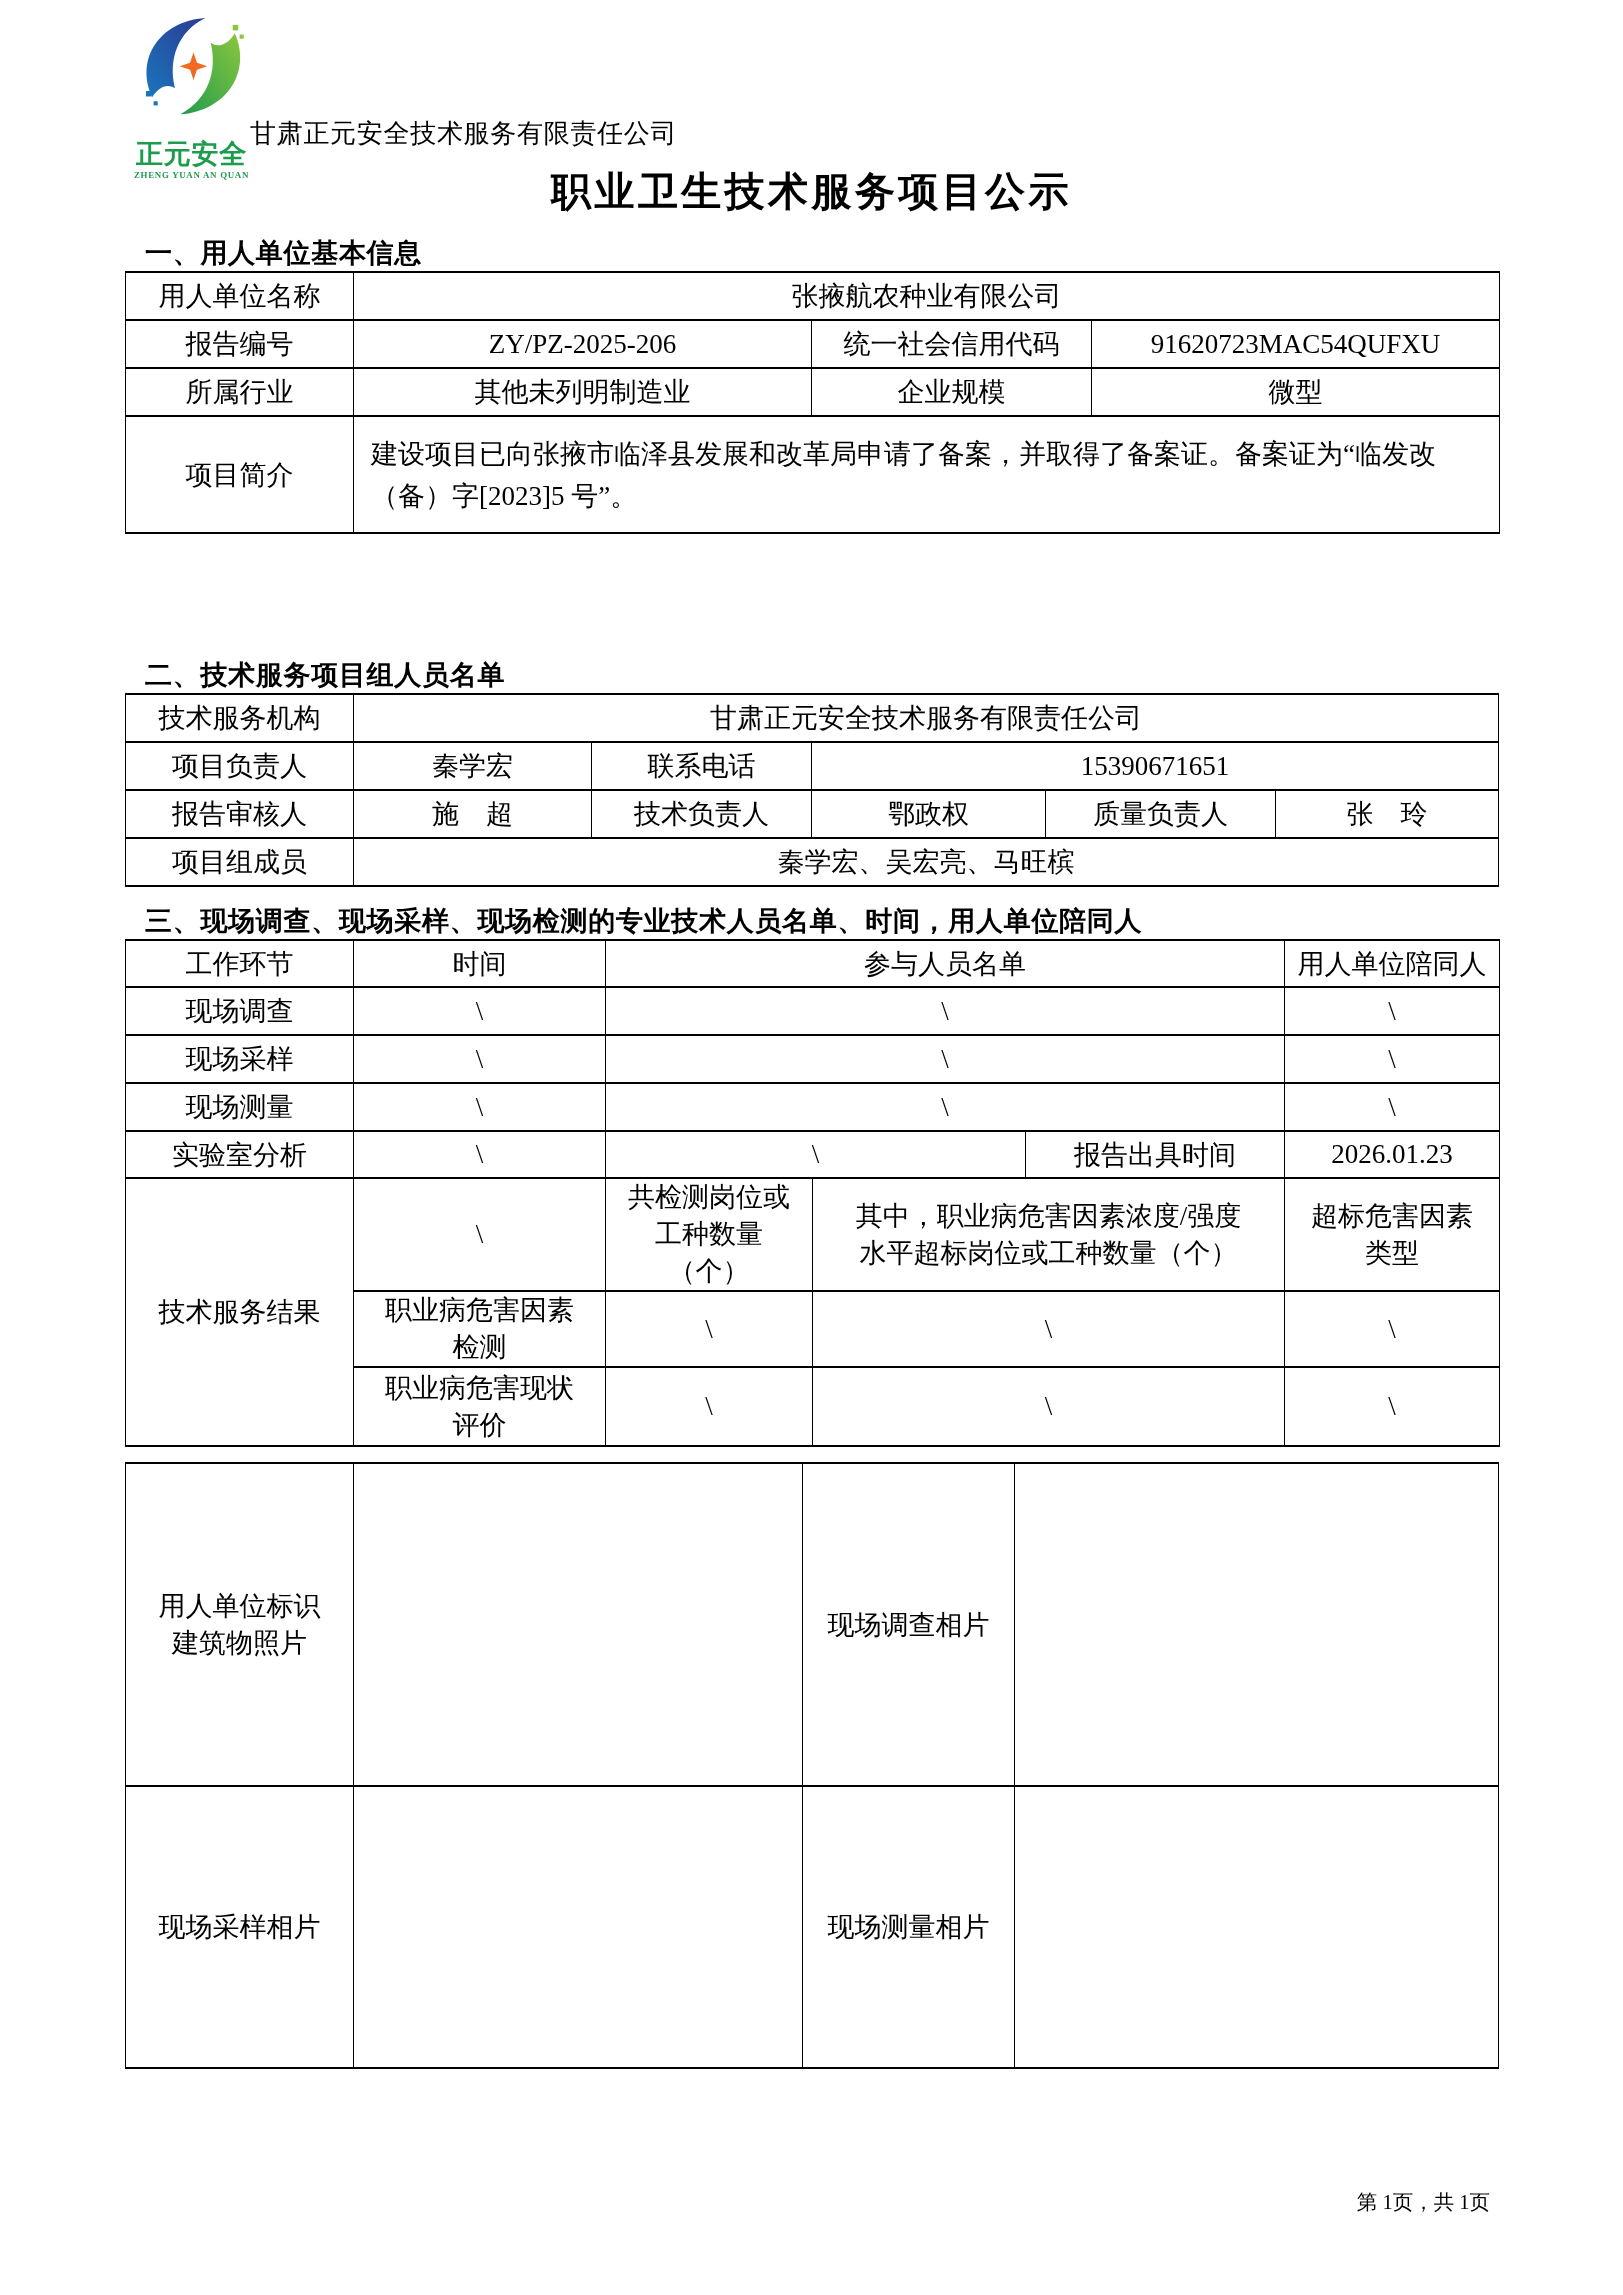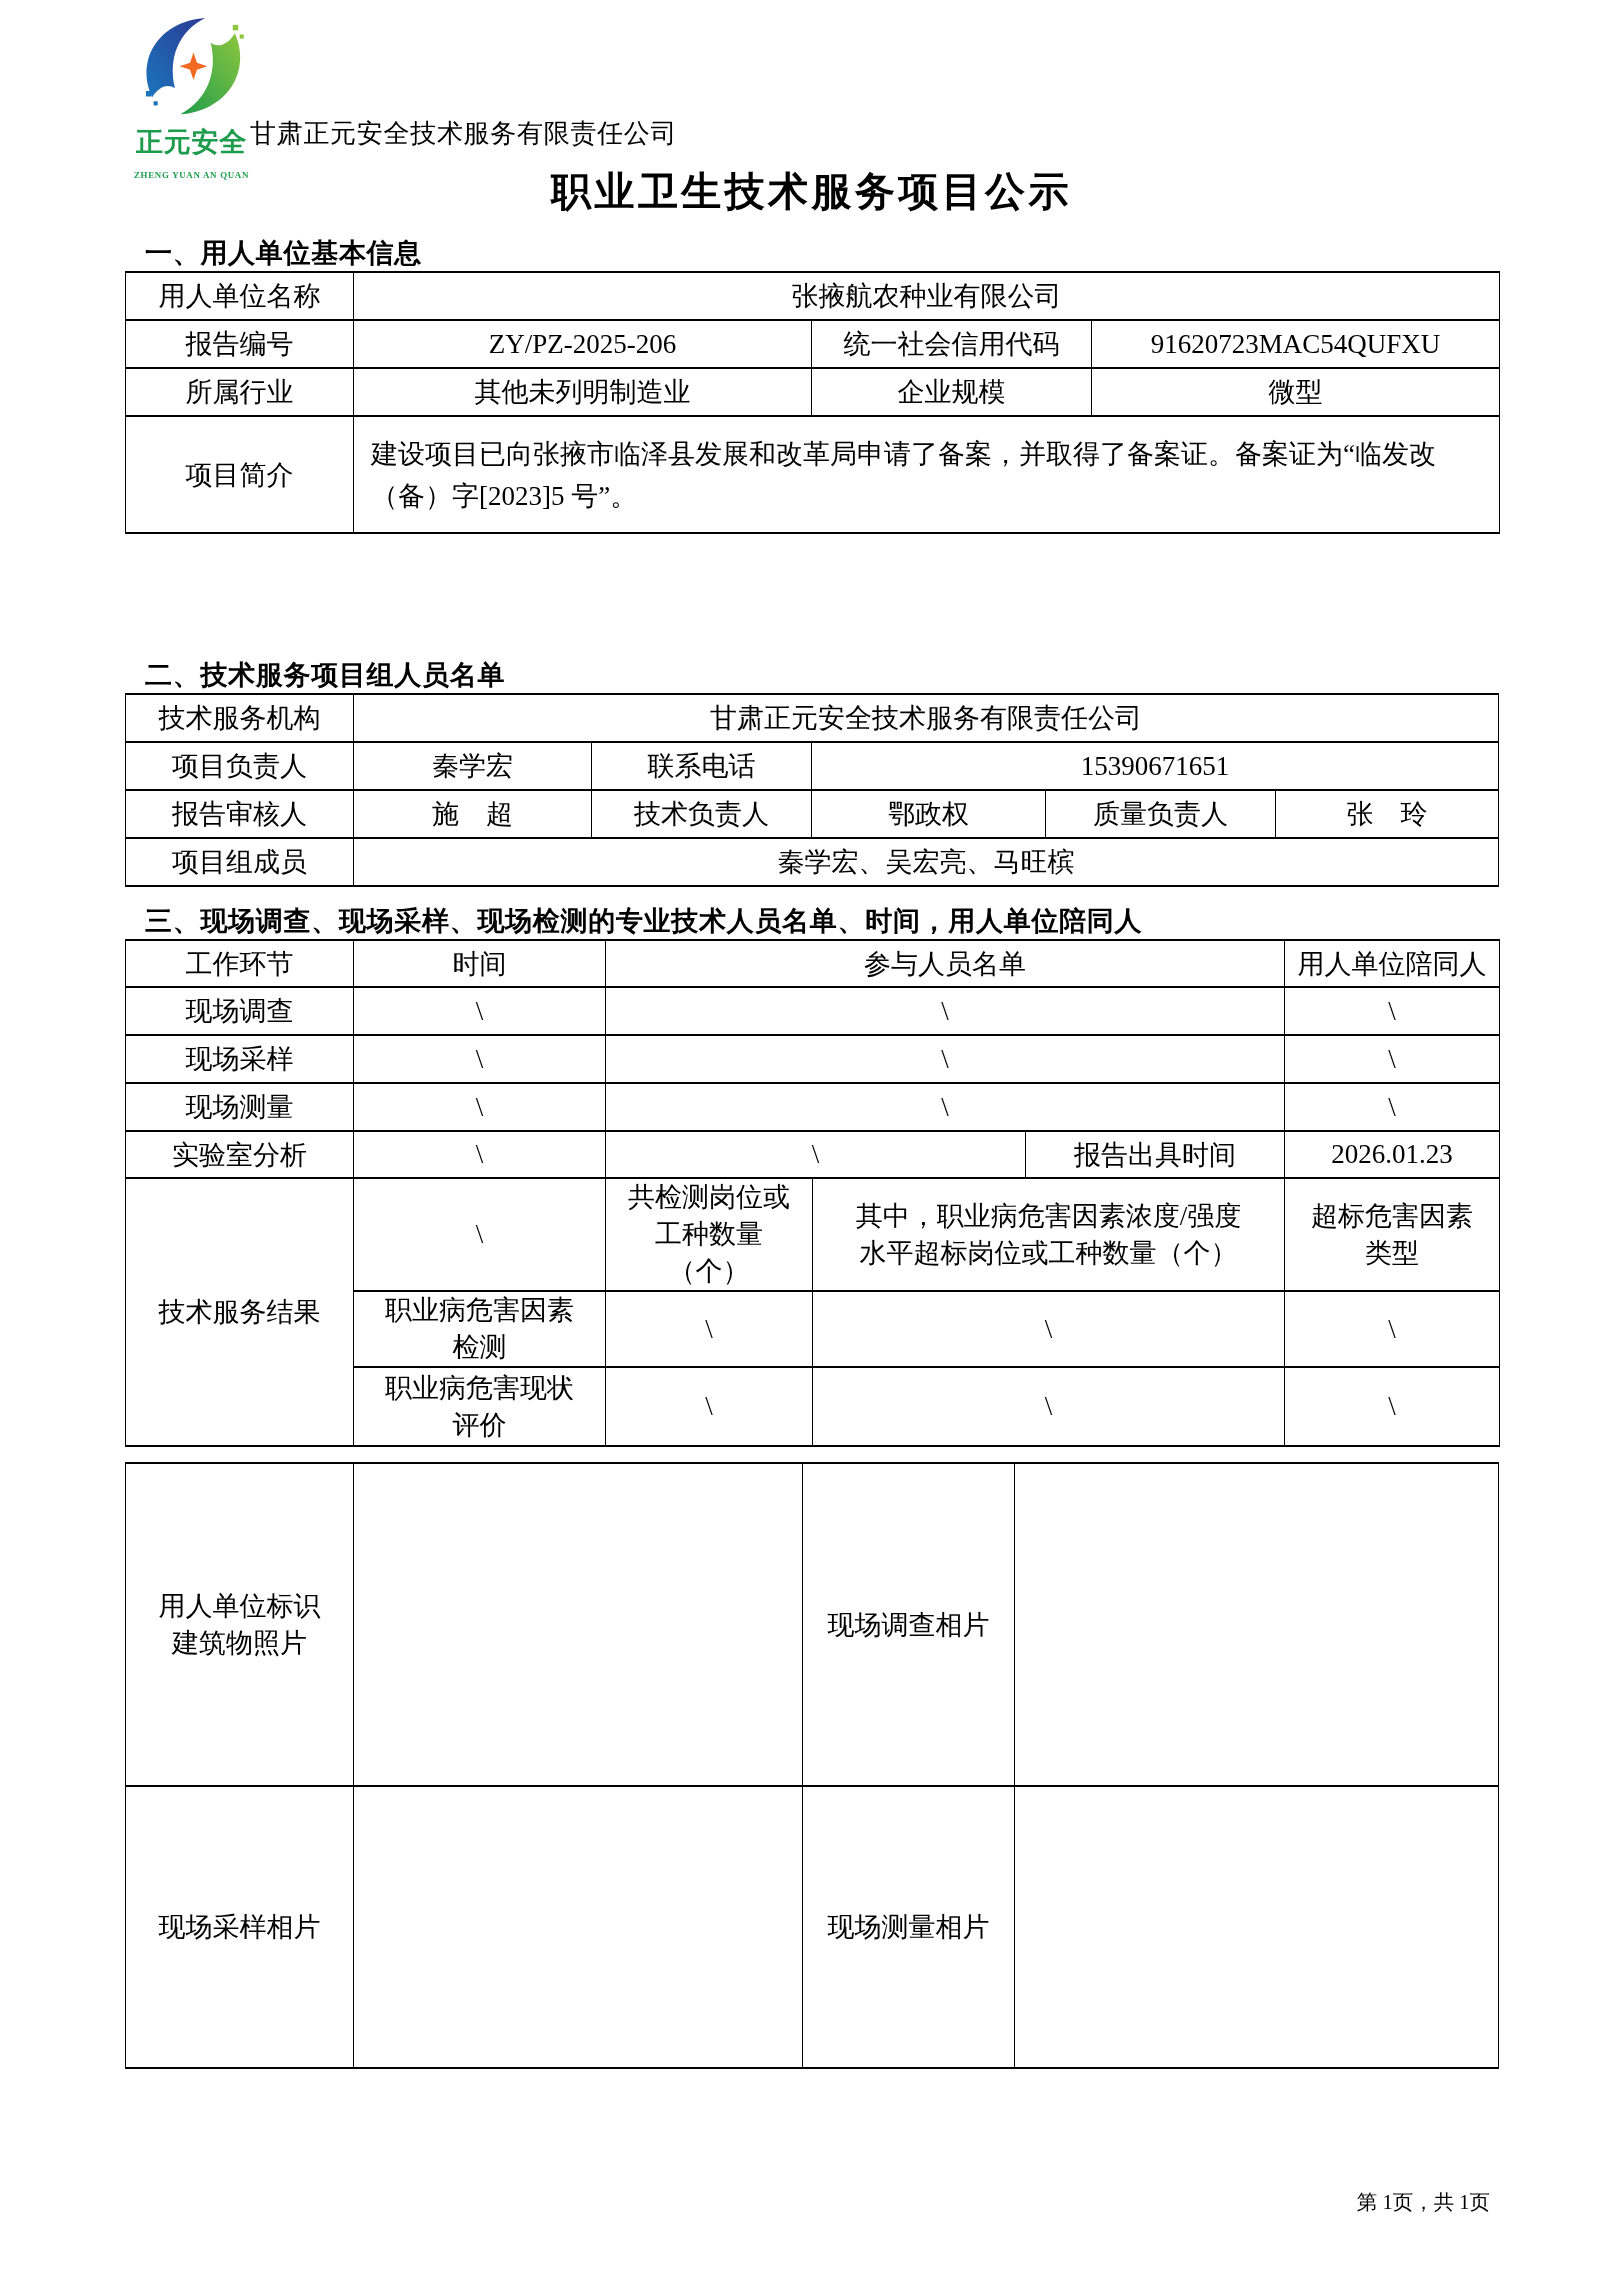--- a/index.html
+++ b/index.html
@@ -4,21 +4,21 @@
 <style>
   html,body{margin:0;padding:0;background:#888;}
   .page{
     position:relative;width:1623px;height:2295px;background:#ffffff;
     font-family:"Liberation Serif","DejaVu Serif",serif;color:#000;
     overflow:hidden;
   }
   .abs{position:absolute;}
   
   .logo-graphic{left:135px;top:11px;width:117px;height:109px;}
-  .logo-text{left:134px;top:124px;width:115px;text-align:center;
+  .logo-text{left:134px;top:136px;width:115px;text-align:center;
     font-family:"Liberation Sans","DejaVu Sans",sans-serif;
     font-weight:bold;font-size:27px;letter-spacing:0.7px;}
   .logo-sub{left:134px;top:151px;width:115px;text-align:center;
     font-weight:bold;font-size:8.9px;letter-spacing:0.7px;white-space:nowrap;}
   .company-name{left:250px;top:116px;font-size:26px;letter-spacing:0.7px;white-space:nowrap;}
   .doc-title{left:0;top:164px;width:1623px;text-align:center;
     font-size:40px;font-weight:bold;letter-spacing:3.4px;}
   .sec-h{left:145px;font-size:27px;font-weight:bold;letter-spacing:0.7px;white-space:nowrap;}
   .sec1-h{top:235px;} .sec2-h{top:657px;} .sec3-h{top:903px;} .sec4-h{top:1424px;}
   

